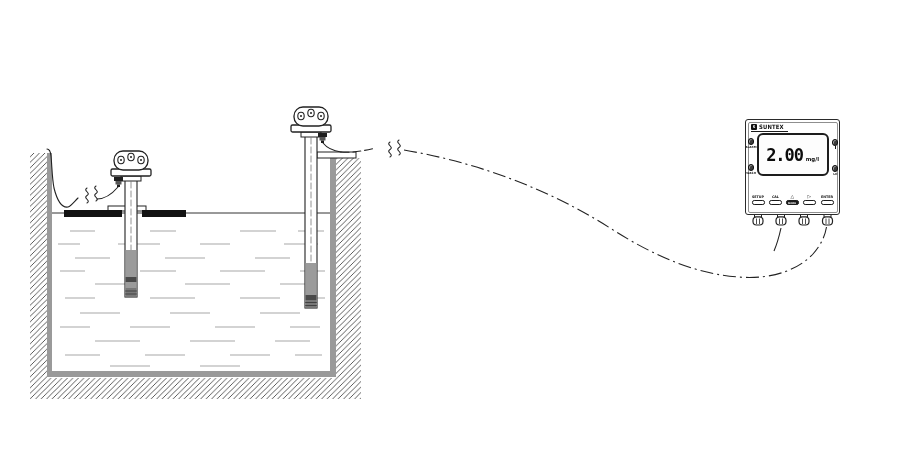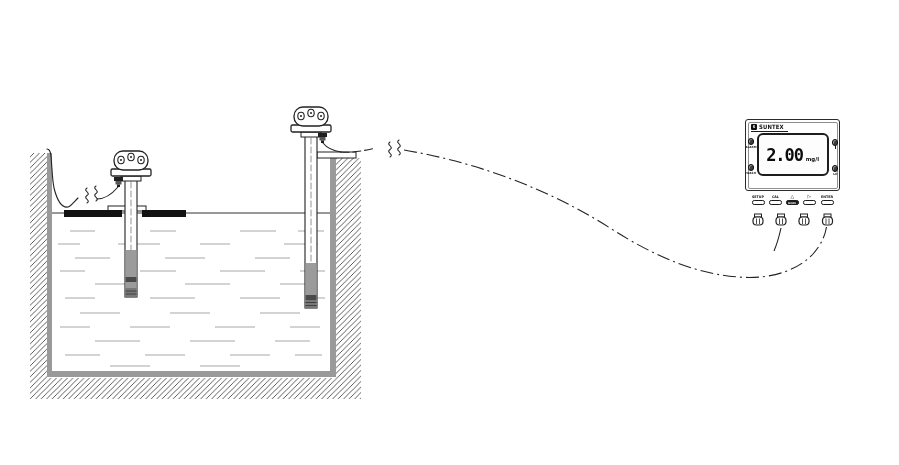--- a/index.html
+++ b/index.html
@@ -1,20 +1,20 @@
 <!DOCTYPE html>
 <html><head>
 <meta charset="utf-8">
 <style>
   html,body{margin:0;padding:0;background:#fff;font-family:"DejaVu Sans",sans-serif;}
   #stage{position:relative;width:899px;height:465px;background:#fff;overflow:hidden;}
   #diagram-svg{position:absolute;left:0;top:0;}
 
   
-  .panel{position:absolute;left:745px;top:119px;width:95px;height:72px;background:#fff;
+  .panel{position:absolute;left:745px;top:119px;width:95px;height:96px;background:#fff;
          border:1.4px solid #2a2a2a;border-radius:3px;box-sizing:border-box;}
   .panel-inner{position:absolute;inset:1.5px;border:0.6px solid #8f8f8f;border-radius:2px;pointer-events:none;}
   .logo{position:absolute;top:3px;left:5px;display:flex;align-items:center;gap:1.5px;
         border-bottom:1px solid #1a1a1a;padding:0 1px 1px 0;}
   .logo-box{width:6px;height:6px;background:#111;color:#fff;border-radius:1px;
             display:flex;align-items:center;justify-content:center;font-size:6px;font-weight:700;}
   .logo-box span{display:inline-block;transform:scale(0.6);}
   .logo-text{font-size:6px;font-weight:700;letter-spacing:0.2px;color:#111;
              display:inline-block;transform:scaleX(0.88);transform-origin:left center;}
   .display{position:absolute;left:11px;top:13px;width:72px;height:43px;border:2.6px solid #1d1d1d;

